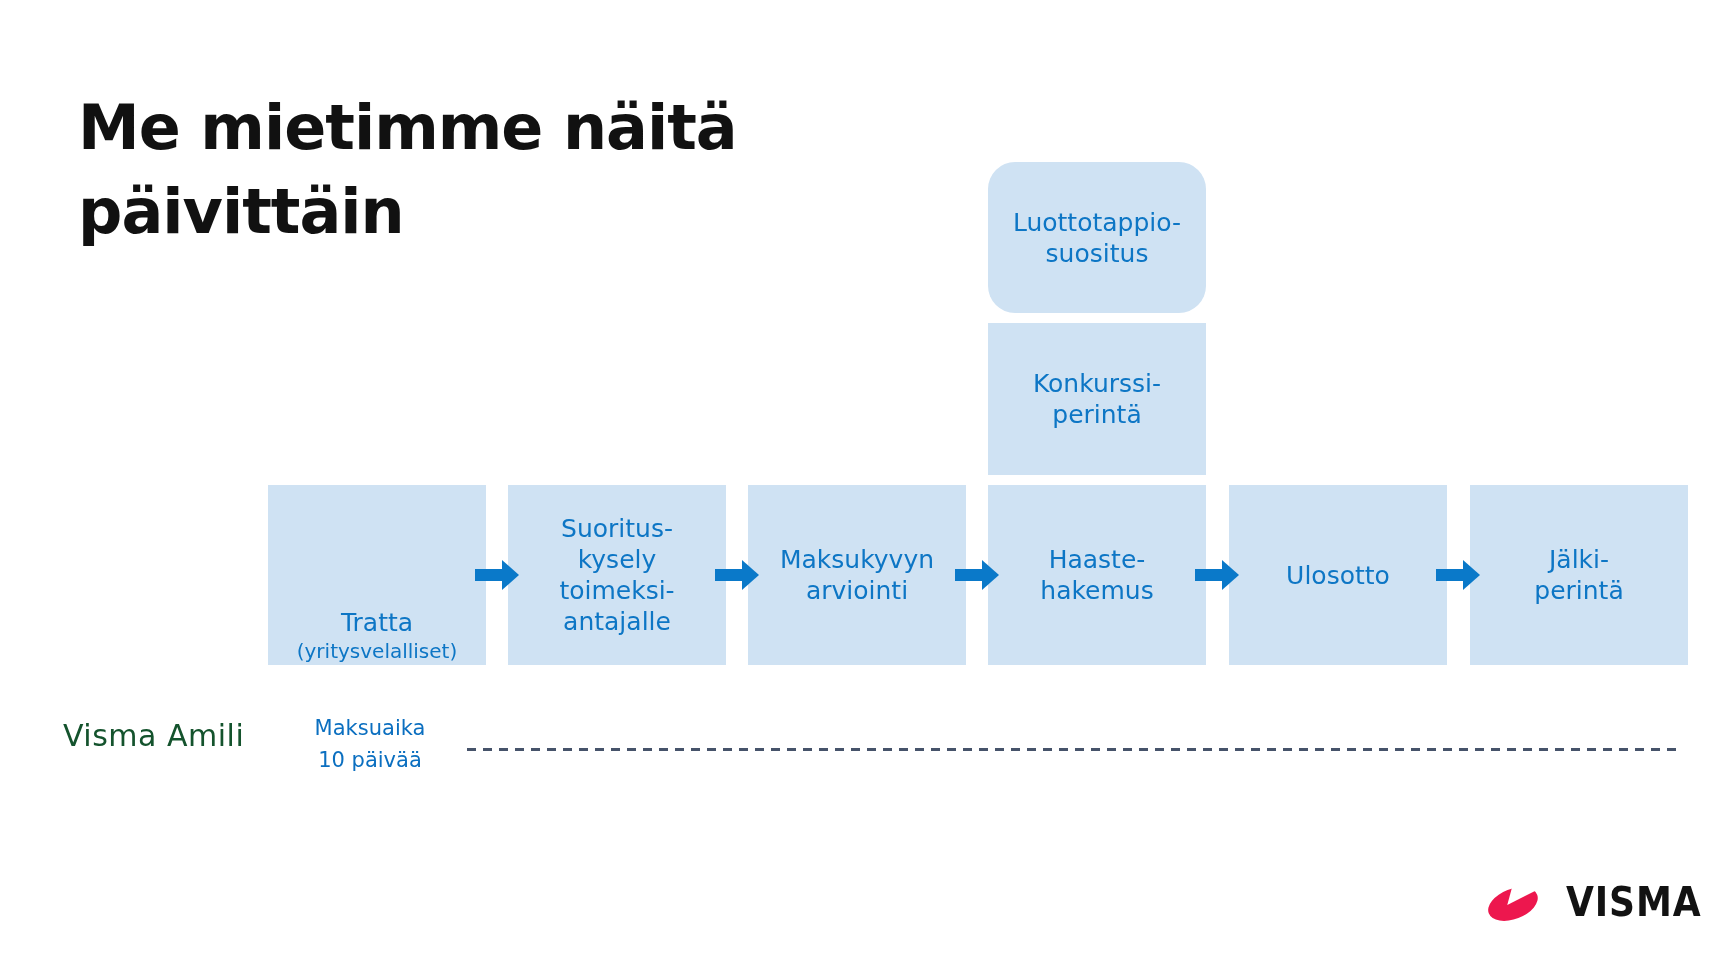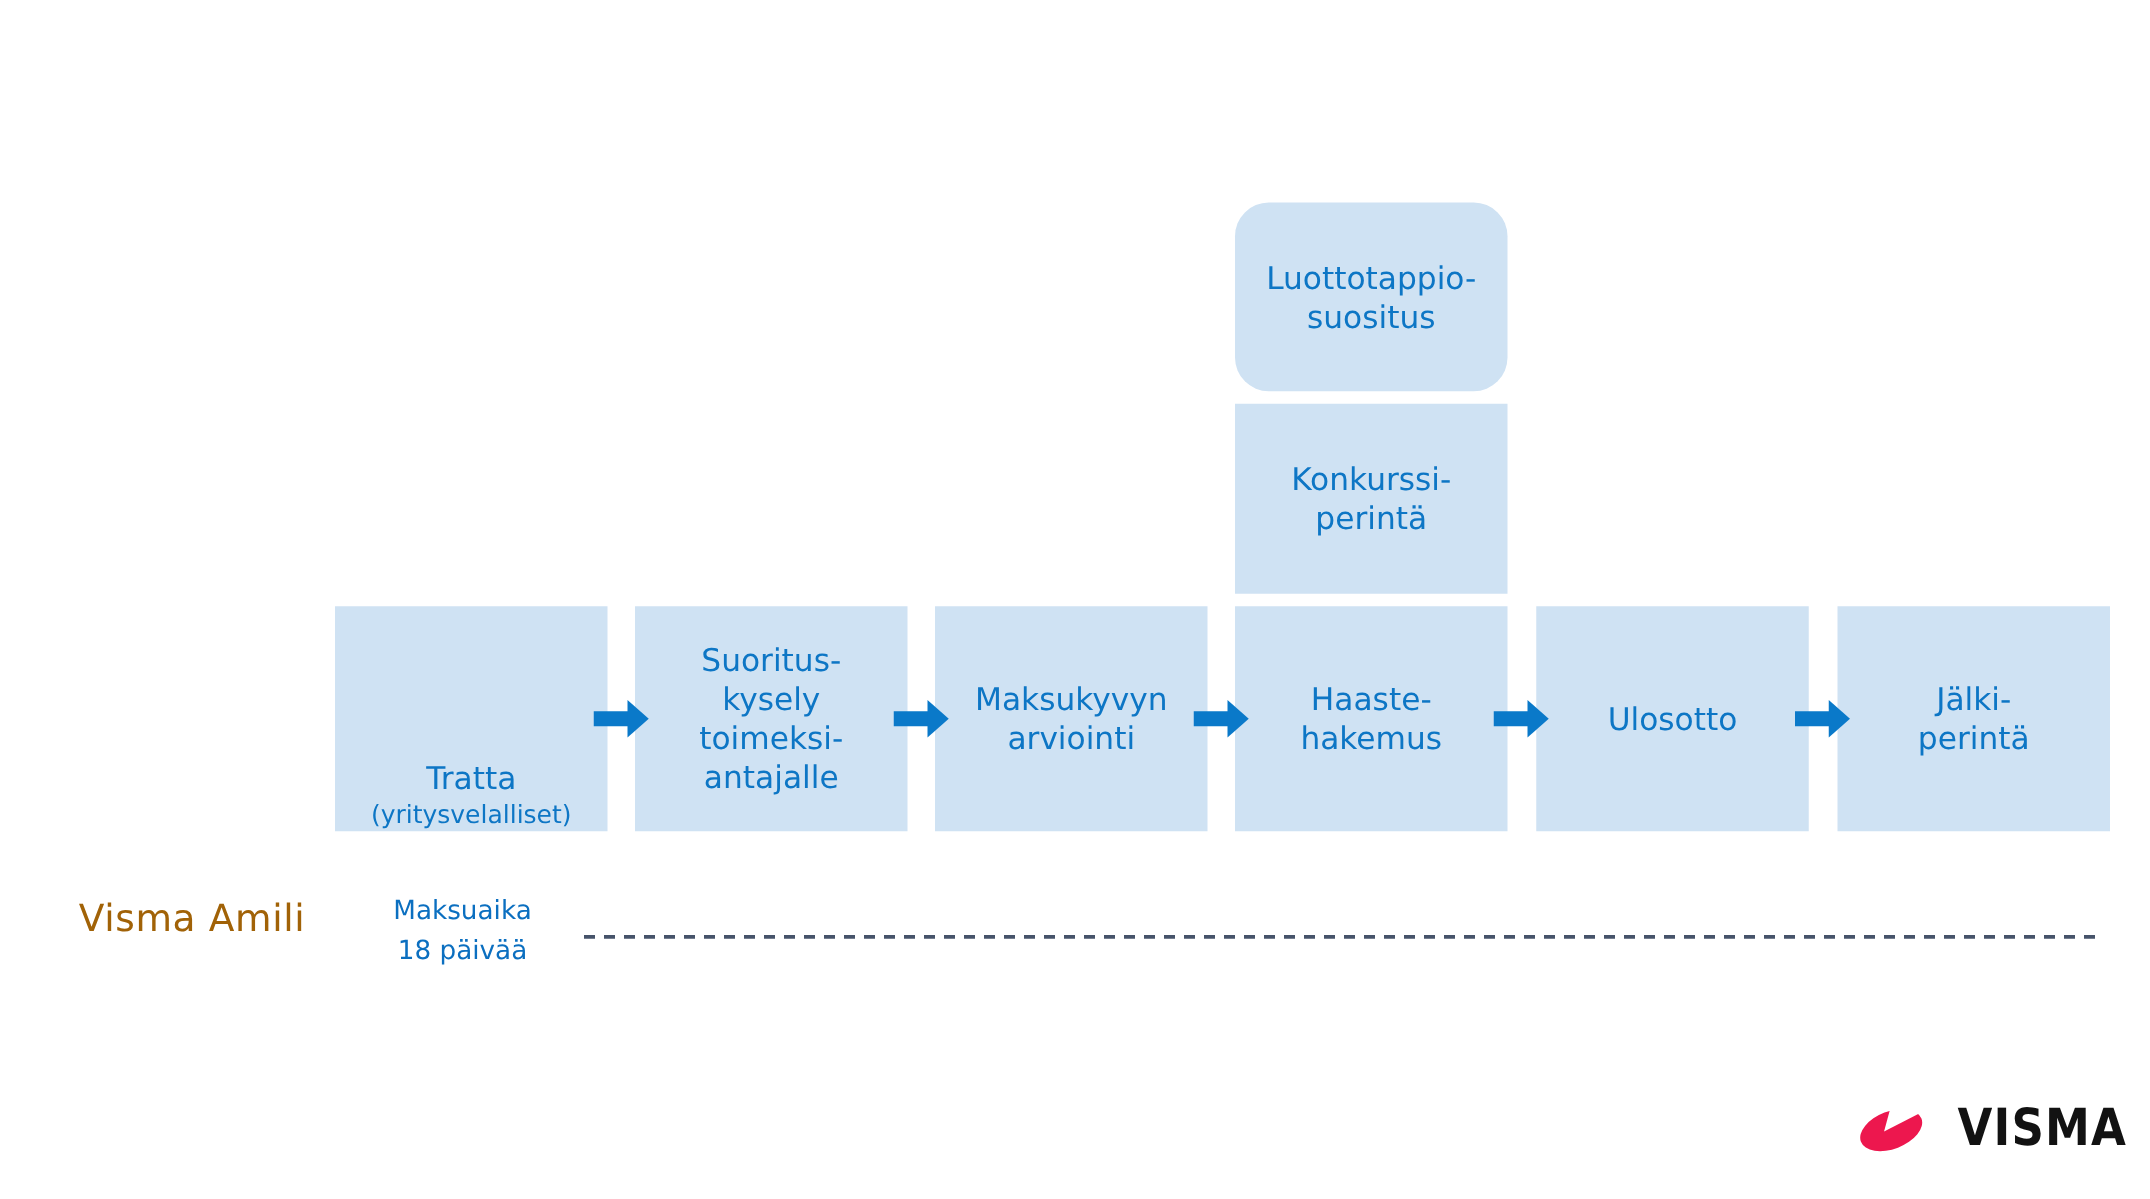--- a/index.html
+++ b/index.html
@@ -47,21 +47,21 @@
   .row-main{top:485px;height:180px;}
   .arrow{position:absolute;top:560px;width:44px;height:30px;}
   .arrow-bar{position:absolute;left:0;top:9px;width:29px;height:12px;background:var(--arrow);}
   .arrow-head{
     position:absolute;left:27px;top:0;width:0;height:0;
     border-top:15px solid transparent;border-bottom:15px solid transparent;
     border-left:17px solid var(--arrow);
   }
   .footer-left{
     position:absolute;left:63px;top:718px;
-    font-size:30px;color:#a16207;font-weight:500;letter-spacing:0.5px;
+    font-size:30px;color:#14532d;font-weight:500;letter-spacing:0.5px;
   }
   .timeline-note{
     position:absolute;left:288px;top:712px;width:164px;
     text-align:center;
     font-size:21px;line-height:32px;font-weight:500;
     color:var(--blue-bold);
   }
   .dashed-line{
     position:absolute;left:467px;top:748px;width:1215px;height:3px;
     background:repeating-linear-gradient(to right,var(--dash) 0 9px,transparent 9px 16px);
@@ -74,20 +74,22 @@
     font-size:41px;font-weight:900;color:#121212;
     letter-spacing:1px;
     transform:scaleX(0.88);transform-origin:left center;
   }
 </style>
 </head>
 <body>
 
 <div class="slide">
 
+  <div class="title pre">Me mietimme näitä
+päivittäin</div>
 
 
   <div class="stage" style="left:988px;top:162px;height:151px;border-radius:27px;">
     <div class="stage-label pre">Luottotappio-
 suositus</div>
   </div>
   <div class="stage" style="left:988px;top:323px;height:152px;">
     <div class="stage-label pre">Konkurssi-
 perintä</div>
   </div>
@@ -139,21 +141,21 @@
       <div class="arrow-bar"></div>
       <div class="arrow-head"></div>
     </div>
   <div class="arrow" style="left:1436px;">
       <div class="arrow-bar"></div>
       <div class="arrow-head"></div>
     </div>
 
   <div class="footer-left">Visma Amili</div>
   <div class="timeline-note pre">Maksuaika
-18 päivää</div>
+10 päivää</div>
   <div class="dashed-line"></div>
 
   <div class="logo">
     <svg width="56" height="44" viewBox="0 0 54 42">
       <ellipse cx="26" cy="23" rx="25" ry="14.5" transform="rotate(-21 26 23)" fill="#ed174e"></ellipse>
       <polygon points="27,0 20.5,24 54,7" fill="#ffffff"></polygon>
     </svg>
     <div class="logo-text">VISMA</div>
   </div>
 

